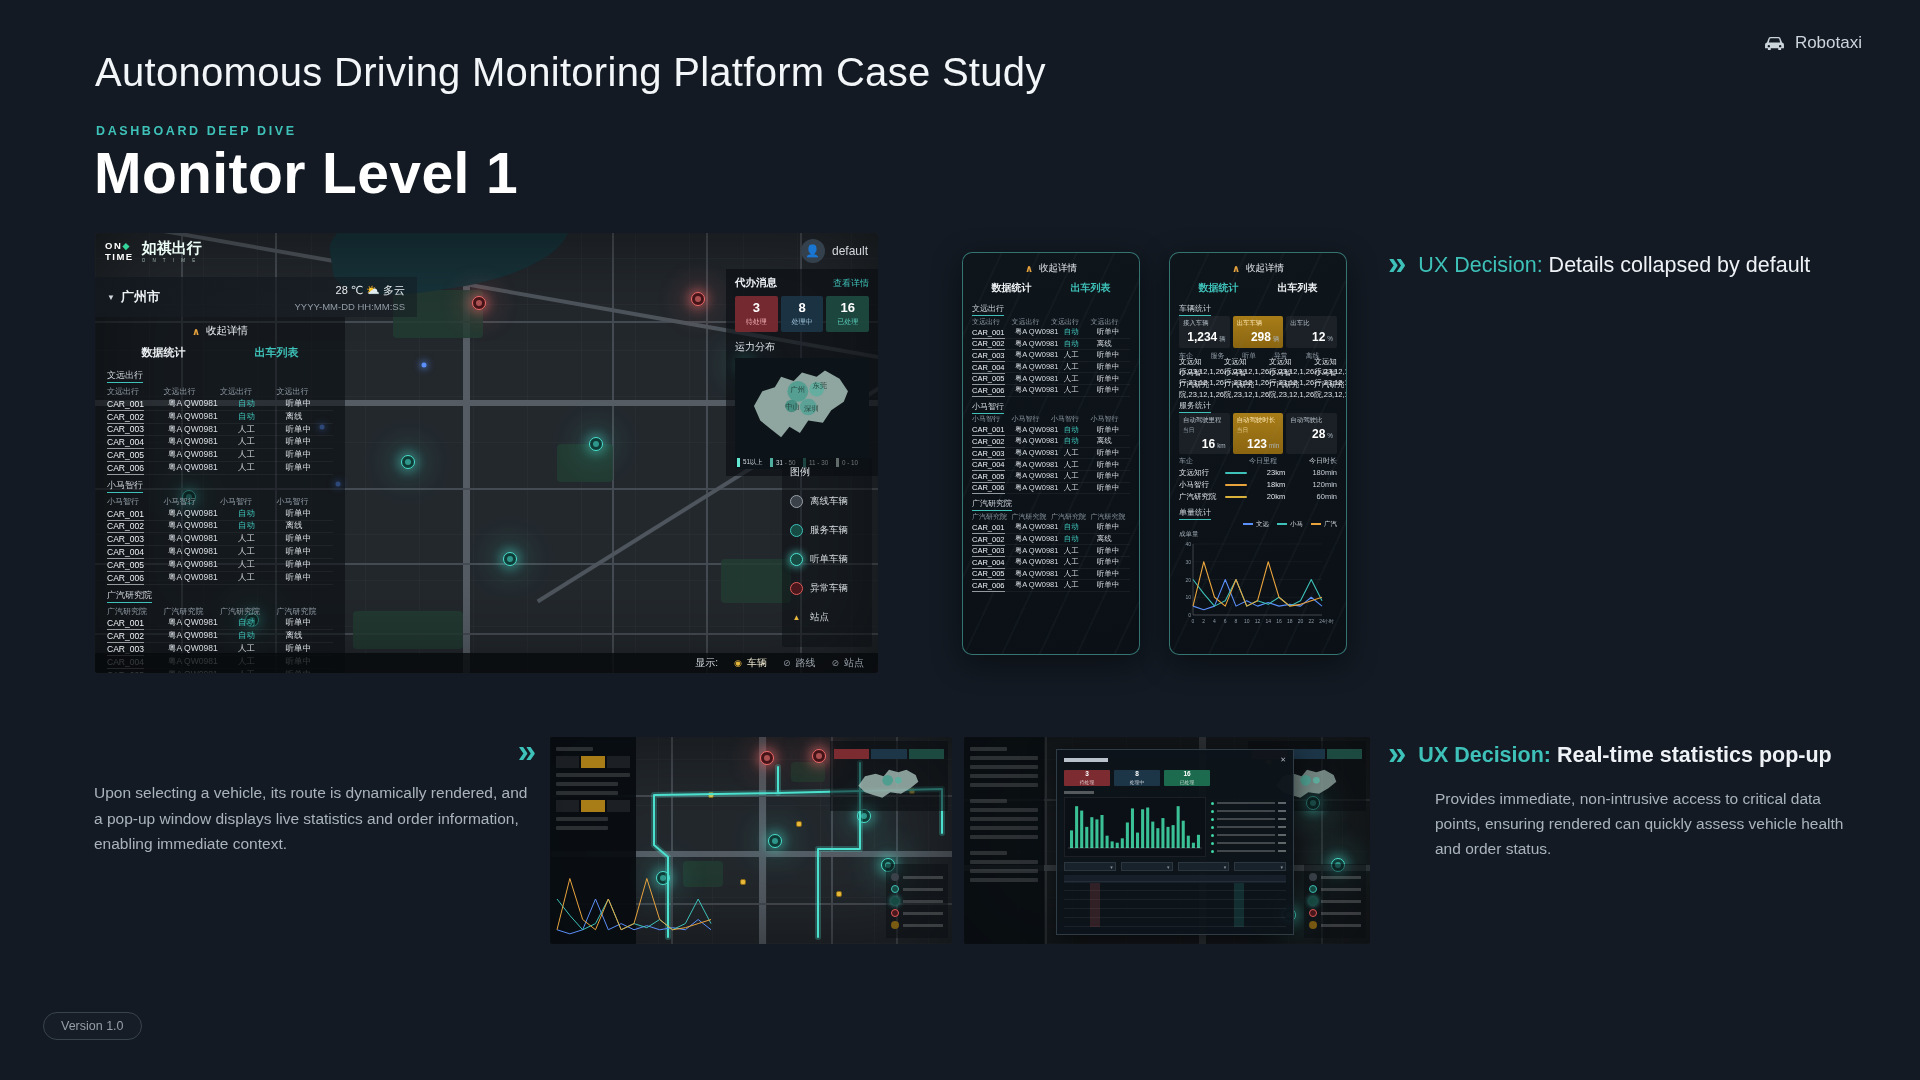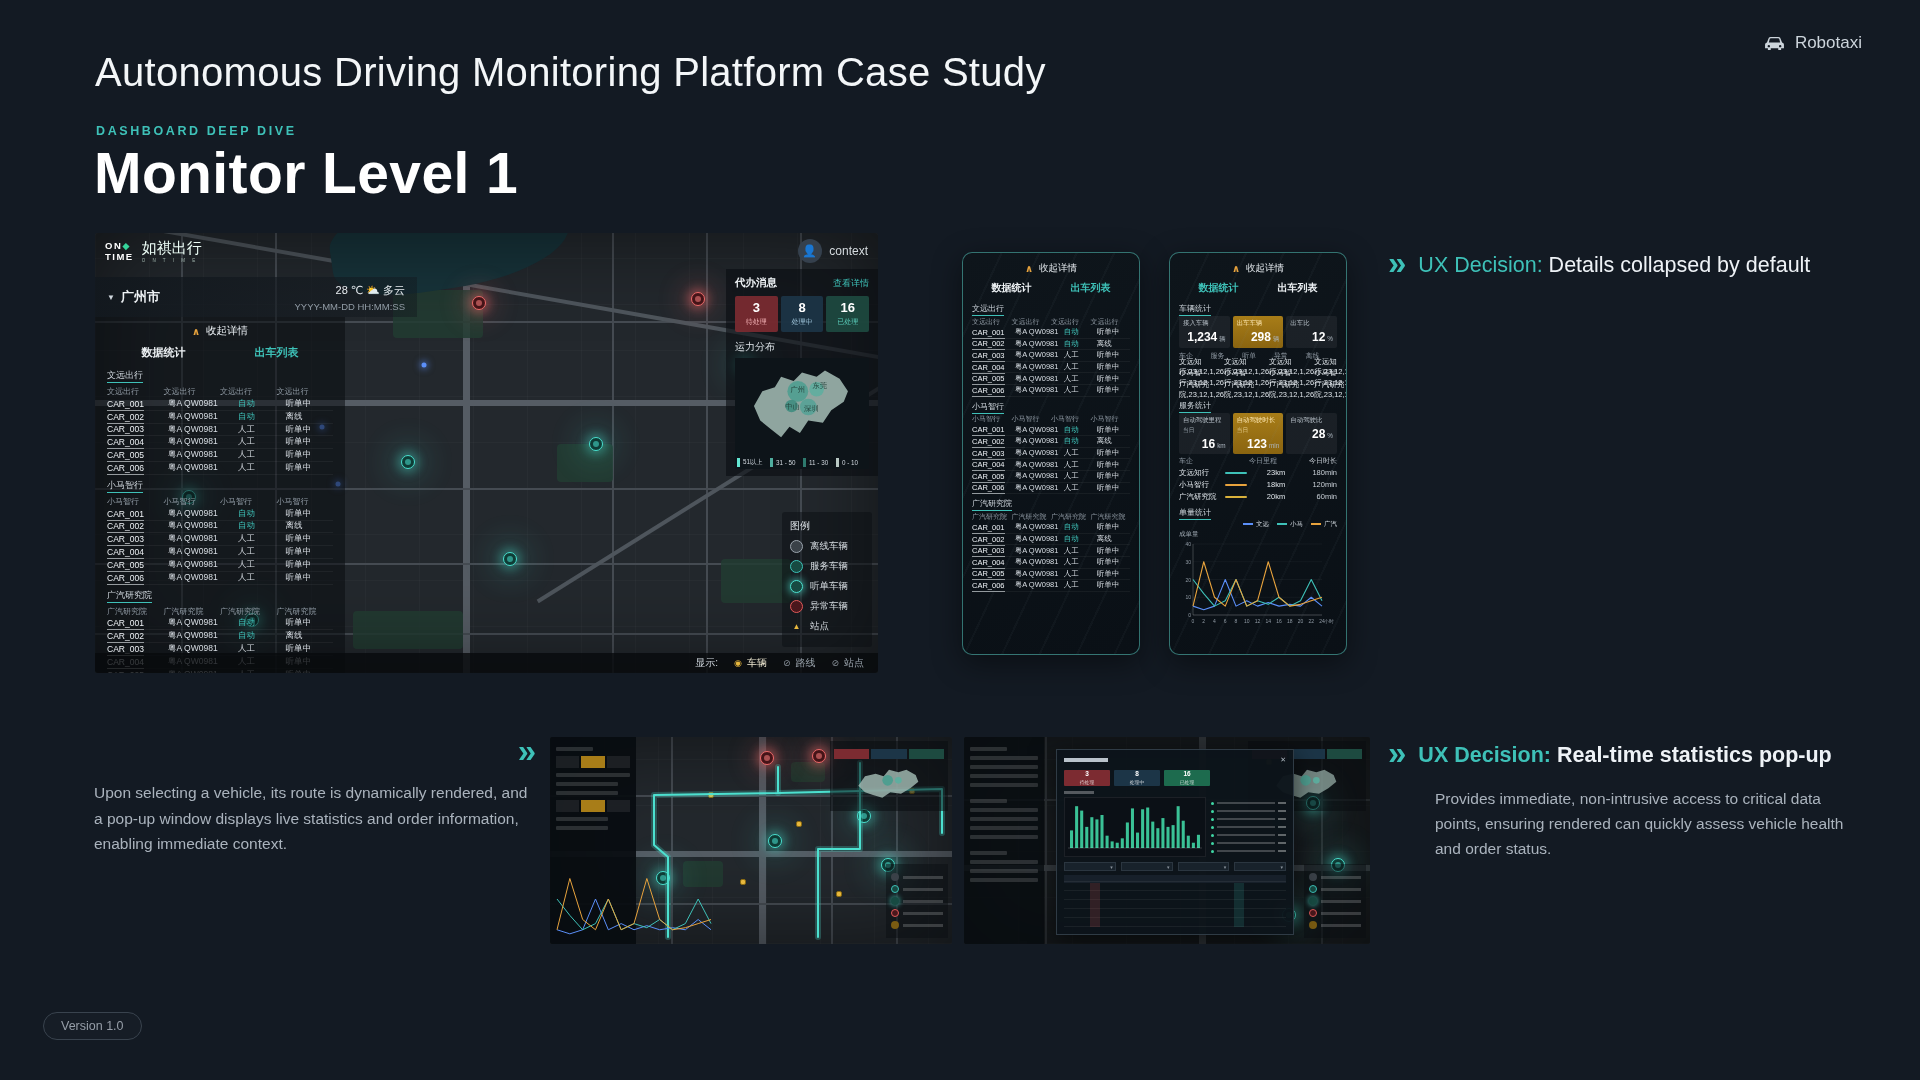--- a/index.html
+++ b/index.html
@@ -34,21 +34,21 @@
   .mk.r{width:14px;height:14px;background:#451418;border:1px solid #ef6a6a;
     box-shadow:0 0 10px 4px rgba(239,106,106,.4),0 0 24px 12px rgba(239,106,106,.15)}
   .mk.r::after{content:"";position:absolute;inset:3px;border-radius:50%;background:rgba(239,120,120,.6)}
   .mk.b{width:5px;height:5px;background:#5b8ff9;box-shadow:0 0 6px 2px rgba(91,143,249,.5)}
   .mk.y{width:6px;height:6px;border-radius:2px;background:#e8b83d;border:1px solid #8a6a12}
   
   .map{position:absolute;left:95px;top:233px;width:783px;height:440px;border-radius:3px;overflow:hidden;background:#23282d}
   .logo{position:absolute;left:10px;top:7px;display:flex;align-items:center;gap:8px;z-index:5}
   .logo-mk{display:flex;flex-direction:column;line-height:1.15;color:#fff;font-weight:900;font-size:9.5px;letter-spacing:1.5px}
   .logo-mk em{font-style:normal;color:#35d49a}
-  .logo-cn{font-size:15px;font-weight:400;color:#ecfdf6;line-height:1}
+  .logo-cn{font-size:15px;font-weight:700;color:#ecfdf6;line-height:1}
   .logo-sub{font-size:4.5px;letter-spacing:3px;color:#9fb3ac;margin-top:3px}
   .citybar{position:absolute;left:0;top:44px;width:322px;height:40px;z-index:4;display:flex;align-items:center;padding:0 12px;
     background:linear-gradient(90deg,rgba(18,24,30,.92),rgba(18,24,30,.45))}
   .city{font-size:13px;color:#eef2f5;font-weight:700;display:flex;gap:6px;align-items:center}
   .city .dd{font-size:8px;color:#cfd6dd}
   .cb-right{margin-left:auto;text-align:right}
   .weather{font-size:11px;color:#e6ebef}
   .stamp{font-size:9.5px;color:#929ca6;margin-top:3px}
   .vpanel{position:absolute;left:0;top:84px;bottom:0;width:250px;background:rgba(9,13,17,.55);padding:4px 12px;z-index:3}
   .collapse{display:flex;justify-content:center;align-items:center;gap:6px;font-size:10.5px;color:#e9eef2;padding:3px 0}
@@ -73,21 +73,21 @@
   .ms b{font-size:13px;color:#fff;line-height:1.1}
   .ms i{font-style:normal;font-size:7px;margin-top:2px}
   .cap-title{font-size:10px;color:#dfe5ea;margin:8px 0 4px}
   .gdwrap{background:#0d1419;padding:2px}
   .gd{width:100%;height:94px;display:block}
   .cap-leg{display:flex;gap:2px;margin-top:4px}
   .cl{flex:1;display:flex;align-items:center;gap:3px;font-size:6.3px;color:#cfd6dd}
   .cl i{width:3px;height:9px}
   .leg{position:absolute;right:6px;bottom:26px;width:90px;background:rgba(9,13,17,.5);padding:7px 8px;border-radius:3px;z-index:4}
   .leg-title{font-size:10px;color:#dfe5ea;margin-bottom:4px}
-  .li{display:flex;align-items:flex-end;gap:7px;margin:7px 0;font-size:9.5px;color:#d5dbe0}
+  .li{display:flex;align-items:flex-end;gap:7px;margin:16px 0;font-size:9.5px;color:#d5dbe0}
   .li .ic{width:13px;height:13px;border-radius:50%;border:1px solid;display:flex;align-items:center;justify-content:center;font-size:8px;color:#e8b83d;flex:none}
   .dbar{position:absolute;left:0;right:0;bottom:0;height:20px;background:rgba(7,10,13,.8);display:flex;align-items:center;
     justify-content:flex-end;gap:16px;padding:0 14px;z-index:4;font-size:10px;color:#cfd6dd}
   .dt{display:flex;gap:5px;align-items:center}
   .dt .ic{font-size:9px}
   
   .panel{position:absolute;top:252px;width:178px;height:403px;border:1px solid rgba(86,197,188,.55);border-radius:10px;
     background:linear-gradient(165deg,#0e151b,#0a1016);box-shadow:0 8px 30px rgba(0,0,0,.45);padding:6px 9px;overflow:hidden;z-index:2}
   .panel::before{content:"";position:absolute;inset:0;border-radius:10px;pointer-events:none;
     background:repeating-linear-gradient(115deg,rgba(120,140,150,.05) 0 2px,transparent 2px 34px)}
@@ -426,21 +426,21 @@
                 </div>
               </div><div style="display: contents;">
                 
               </div></div>
           </div>
         </div></div>
     </div>
 
     <div class="userchip">
       <span class="avatar">👤</span>
-      <span class="uname">context</span>
+      <span class="uname">default</span>
     </div>
 
     <div class="msg">
       <div class="msg-head">
         <span>代办消息</span>
         <span class="msg-link">查看详情</span>
       </div>
       <div class="msg-stats">
 
       <div style="display: contents;">

